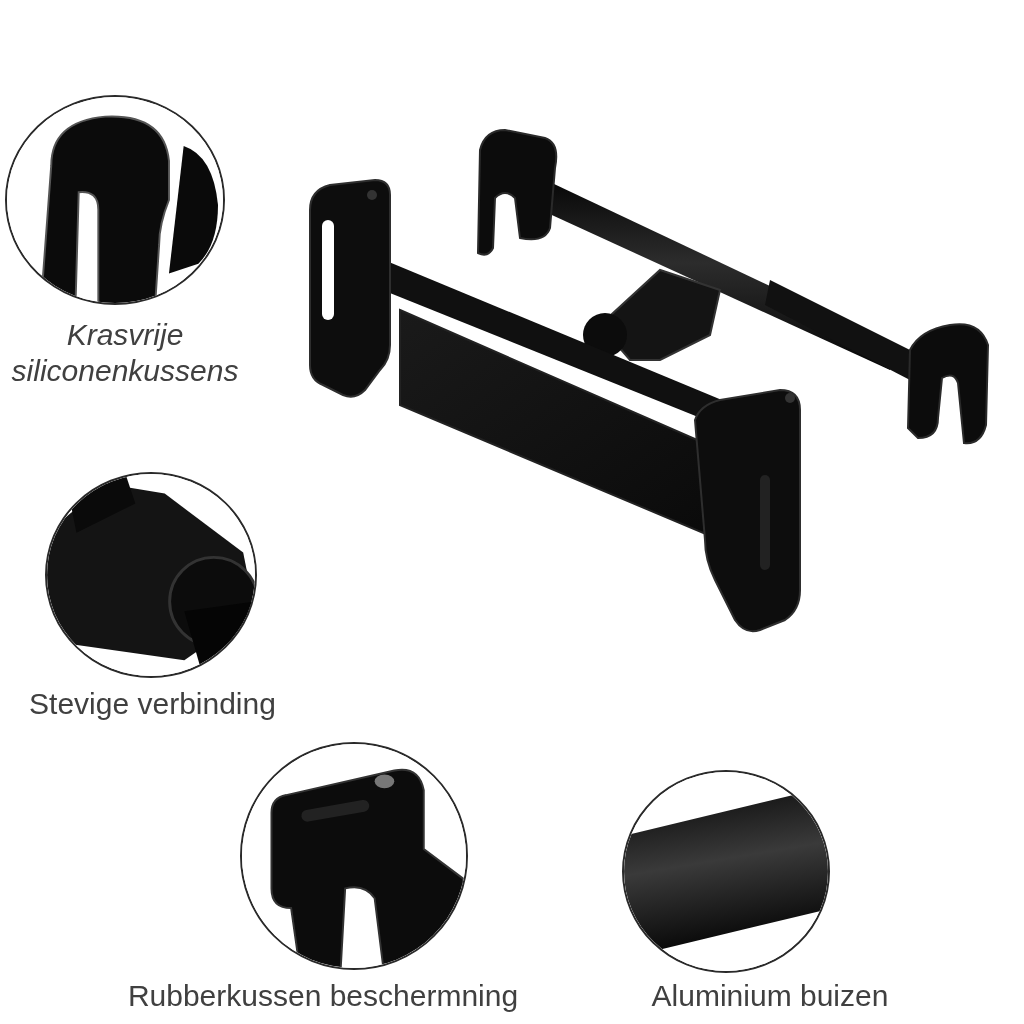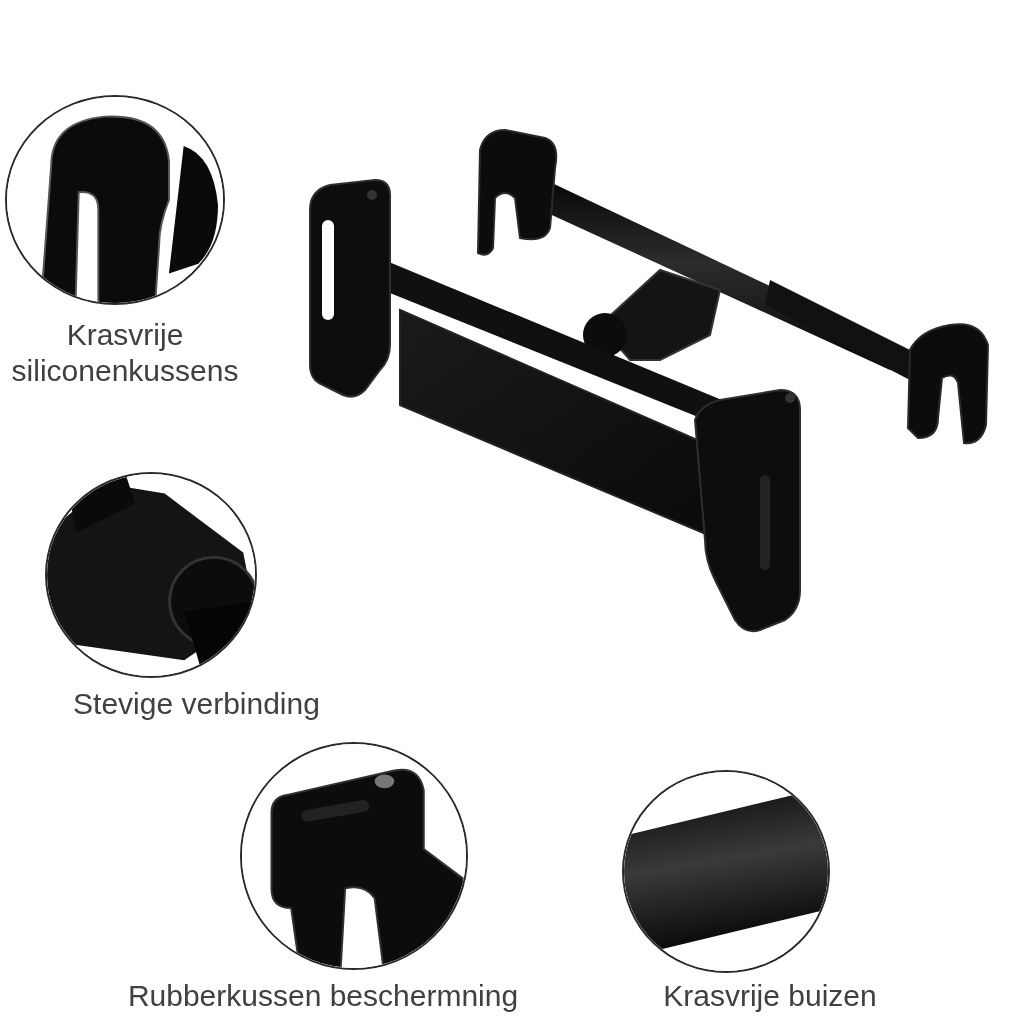--- a/index.html
+++ b/index.html
@@ -51,35 +51,35 @@
   </svg>
 </div>
 
 <div class="circle" style="left:5px; top:95px; width:220px; height:210px;">
   <svg viewBox="0 0 220 210">
     <rect width="220" height="210" fill="#fff"></rect>
     <path d="M180,50 q30,10 35,60 q0,40 -20,60 l-30,10 z" fill="#0a0a0a"></path>
     <path d="M45,70 q0,-45 55,-50 q60,-3 65,45 l0,40 q-10,25 -10,45 l-5,75 q-5,10 -30,10 l-15,0 q-12,0 -12,-15 l0,-105 q0,-20 -20,-18 l-3,105 q-2,12 -25,12 q-10,0 -10,-10 z" fill="#0b0b0b" stroke="#555" stroke-width="2"></path>
   </svg>
 </div>
-<div class="label" style="left:0; top:317px; width:250px;">
+<div class="label" style="left:0; top:317px; width:250px;font-style:italic;">
   <div>Krasvrije</div>
   <div>siliconenkussens</div>
 </div>
 
 <div class="circle" style="left:45px; top:472px; width:212px; height:206px;">
   <svg viewBox="0 0 212 206">
     <rect width="212" height="206" fill="#fff"></rect>
     <polygon points="0,60 60,10 120,20 200,80 212,140 140,190 0,170" fill="#141414"></polygon>
     <polygon points="20,10 80,0 90,30 30,60" fill="#0a0a0a"></polygon>
     <circle cx="170" cy="130" r="45" fill="#0c0c0c" stroke="#333" stroke-width="3"></circle>
     <polygon points="140,140 212,130 212,210 160,210" fill="#050505"></polygon>
   </svg>
 </div>
-<div class="label" style="left:0; top:686px; width:305px;padding-left:44px;">Stevige verbinding</div>
+<div class="label" style="left:0; top:686px; width:305px;">Stevige verbinding</div>
 
 <div class="circle" style="left:240px; top:742px; width:228px; height:228px;">
   <svg viewBox="0 0 228 228">
     <rect width="228" height="228" fill="#fff"></rect>
     <path d="M30,70 q0,-15 15,-18 l110,-25 q25,-5 30,20 l0,60 l40,30 l0,100 l-80,0 l-10,-80 q-10,-15 -30,-10 l-5,90 l-40,0 l-10,-70 q-20,0 -20,-20 z" fill="#0c0c0c" stroke="#333" stroke-width="2"></path>
     <rect x="60" y="62" width="70" height="12" rx="6" transform="rotate(-10 95 68)" fill="#222"></rect>
     <ellipse cx="145" cy="38" rx="10" ry="7" fill="#777"></ellipse>
   </svg>
 </div>
 <div class="label" style="left:108px; top:978px; width:430px;">Rubberkussen beschermning</div>
@@ -90,13 +90,13 @@
       <linearGradient id="tube2" x1="0" y1="0" x2="0.2" y2="1">
         <stop offset="0" stop-color="#050505"></stop>
         <stop offset="0.5" stop-color="#3a3a3a"></stop>
         <stop offset="1" stop-color="#050505"></stop>
       </linearGradient>
     </defs>
     <rect width="208" height="203" fill="#fff"></rect>
     <polygon points="0,65 208,15 208,140 0,190" fill="url(#tube2)"></polygon>
   </svg>
 </div>
-<div class="label" style="left:630px; top:978px; width:280px;">Krasvrije buizen</div>
+<div class="label" style="left:630px; top:978px; width:280px;">Aluminium buizen</div>
 
 </body></html>

